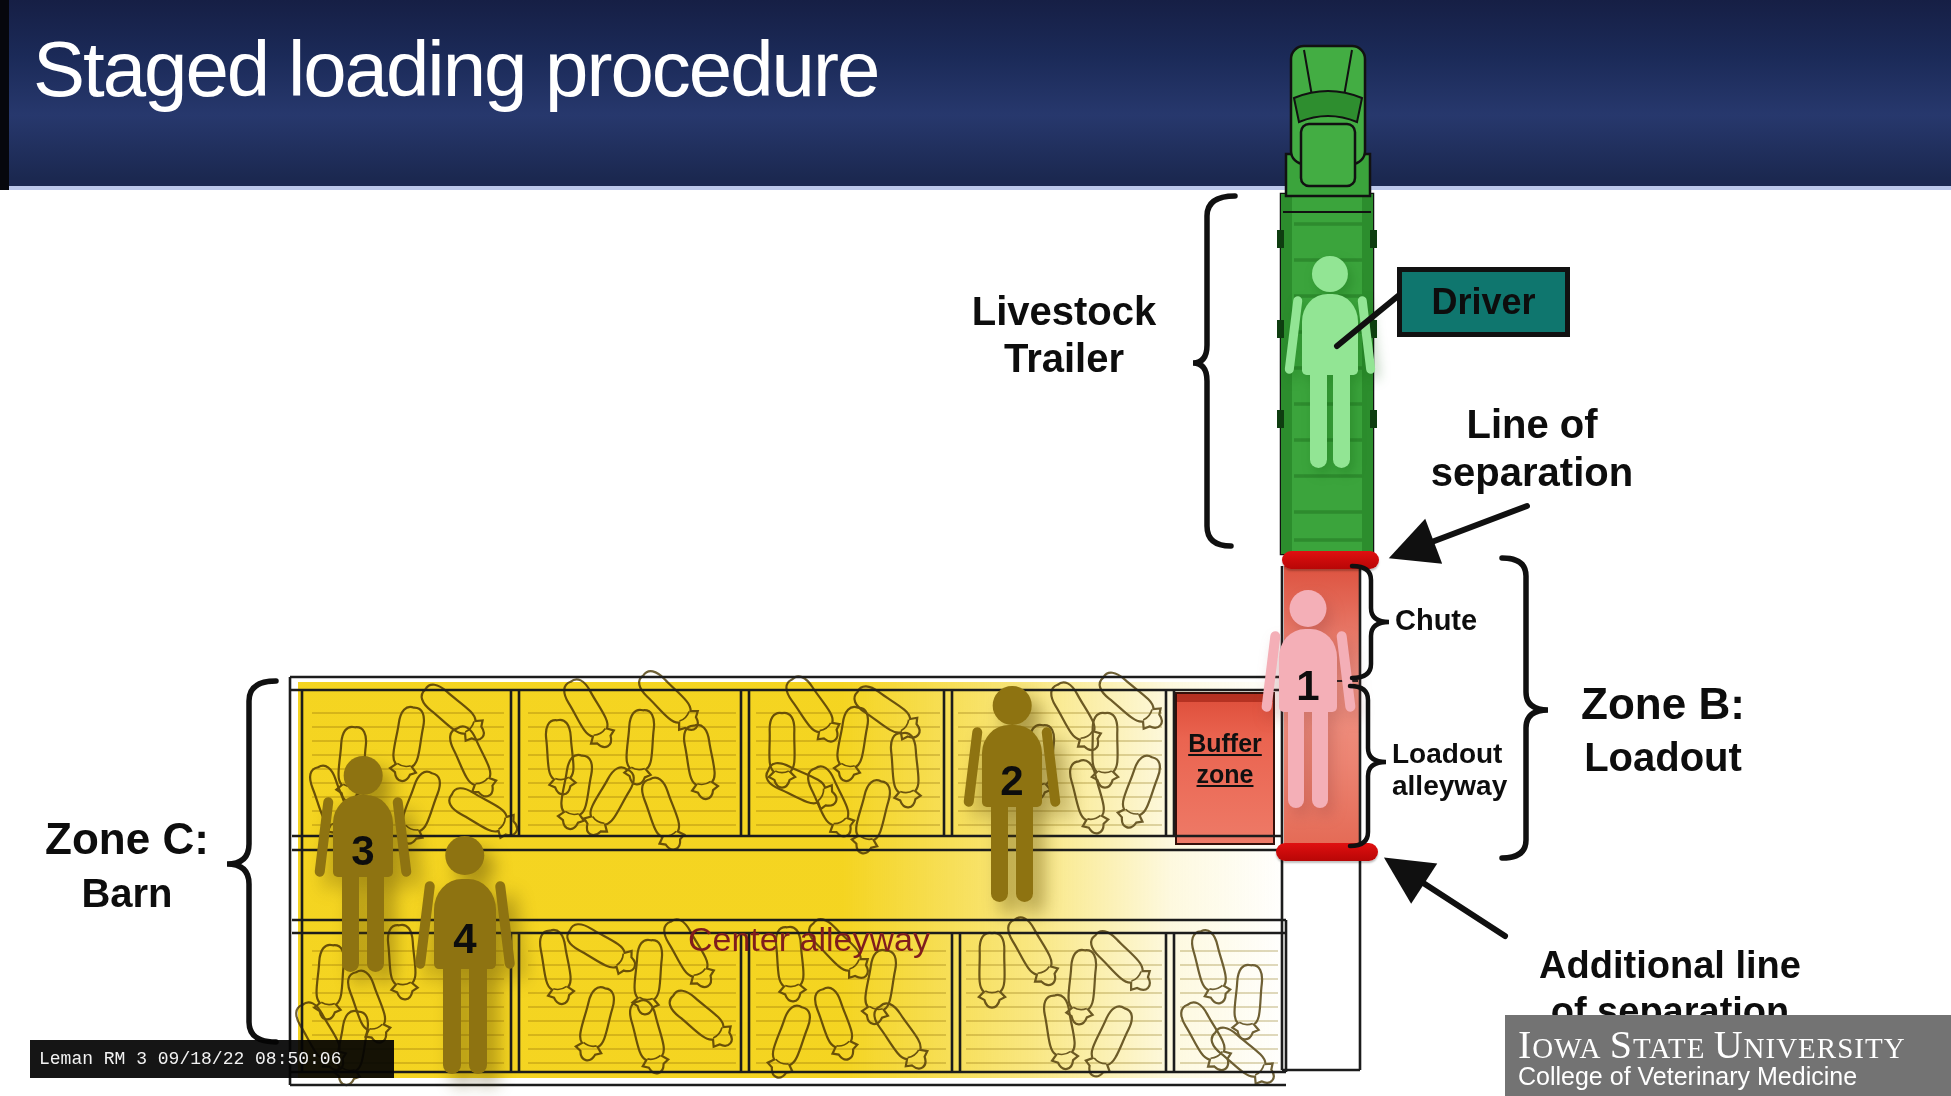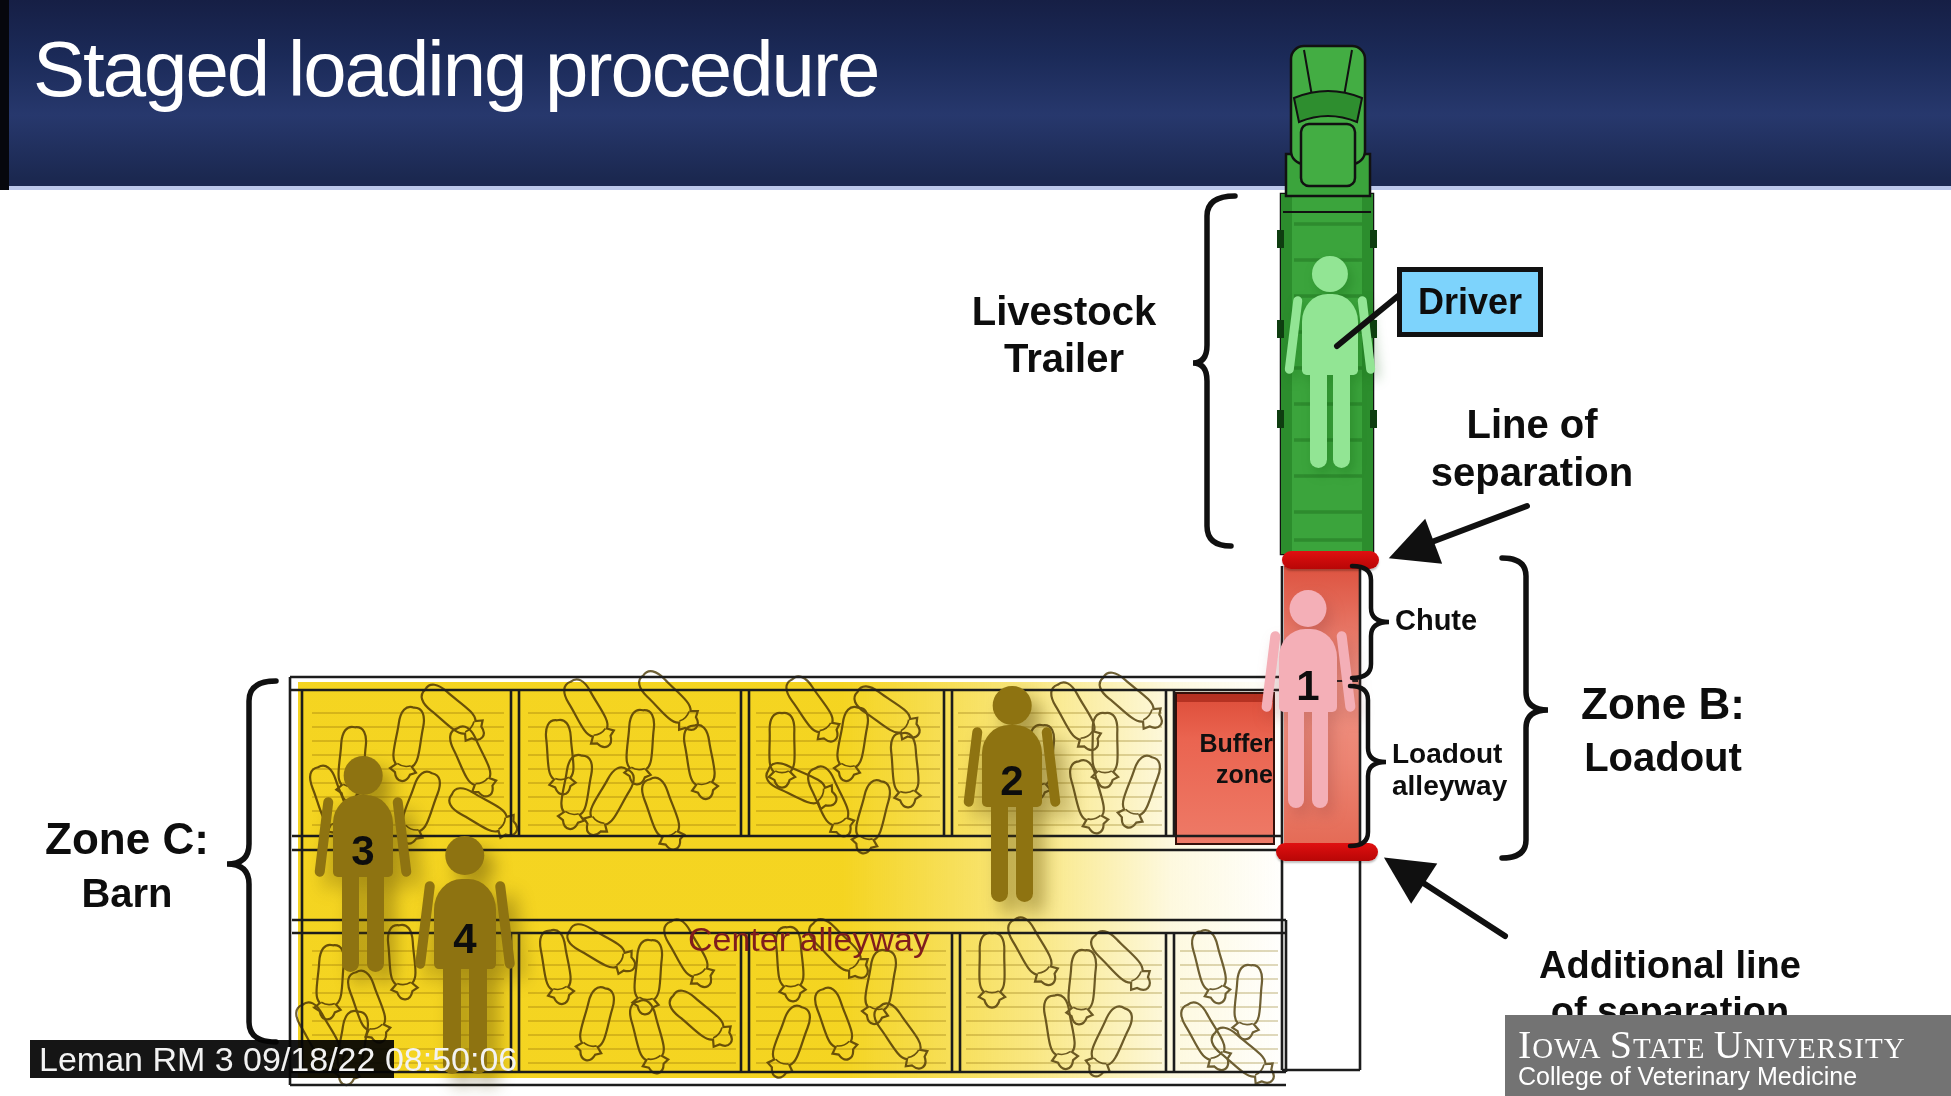--- a/index.html
+++ b/index.html
@@ -19,22 +19,22 @@
       background:linear-gradient(90deg,rgba(244,211,26,.97) 0%,rgba(244,211,26,.97) 55%,
                  rgba(244,211,26,.55) 74%,rgba(244,211,26,.14) 88%,rgba(244,211,26,0) 100%);}
   #walls-svg{z-index:30;}
   #annot-svg{z-index:50;}
   #vehicle-svg{z-index:25;}
   
   #buffer-zone{position:absolute;left:1175px;top:692px;width:100px;height:153px;z-index:20;
       background:linear-gradient(180deg,#dd4d39 0%,#ea6450 30%,#ee7a67 100%);
       border:2px solid #35100a;box-sizing:border-box;
       box-shadow:inset 0 8px 0 rgba(145,25,12,.55);}
-  #buffer-zone .txt{position:absolute;width:100%;top:34px;text-align:right;color:#101010;
-      font-weight:bold;font-size:25px;line-height:1.22;}
+  #buffer-zone .txt{position:absolute;width:100%;top:34px;text-align:center;color:#101010;
+      font-weight:bold;font-size:25px;line-height:1.22;text-decoration:underline;}
   #chute-fill{position:absolute;left:1284px;top:566px;width:75px;height:281px;z-index:20;
       background:linear-gradient(180deg,#dd5340 0%,#ef9384 42%,#ec8472 70%,#e46a55 100%);}
   .sep-bar{position:absolute;height:18px;background:linear-gradient(180deg,#e01010,#b80606);
       border-radius:9px;z-index:45;box-shadow:0 2px 2px rgba(0,0,0,.25);}
   #sep-bar-1{left:1282px;top:551px;width:97px;}
   #sep-bar-2{left:1276px;top:843px;width:102px;}
   
   .person{position:absolute;z-index:40;}
   .person .head{position:absolute;left:50%;top:0;transform:translateX(-50%);
       width:42%;aspect-ratio:1/1;border-radius:50%;background:var(--c);}
@@ -58,27 +58,27 @@
   #zone-a-label .sub{font-size:40px;}
   #zone-b-label{left:1548px;top:676px;width:230px;font-size:44px;line-height:1.28;}
   #zone-b-label .sub{font-size:40px;}
   #zone-c-label{left:22px;top:810px;width:210px;font-size:44px;line-height:1.3;}
   #zone-c-label .sub{font-size:40px;}
   #los-label{left:1402px;top:400px;width:260px;font-size:40px;line-height:1.2;}
   #alos-label{left:1500px;top:906px;width:340px;font-size:38px;line-height:1.22;margin-top:36px;}
   #chute-label{left:1395px;top:604px;font-size:29px;}
   #loadout-label{left:1392px;top:738px;width:120px;font-size:28px;line-height:1.15;}
   #center-alleyway-label{left:688px;top:920px;width:300px;font-size:34px;font-weight:normal;color:#7f1d1d;}
-  #driver-box{position:absolute;left:1397px;top:267px;width:146px;height:70px;z-index:55;
-      background:#7dd3fc;border:5px solid #111;box-sizing:border-box;text-align:center;}
+  #driver-box{position:absolute;left:1397px;top:267px;width:173px;height:70px;z-index:55;
+      background:#0f766e;border:5px solid #111;box-sizing:border-box;text-align:center;}
   #driver-box span{font-weight:bold;font-size:36px;line-height:60px;color:#0d0d0d;}
   
   #timestamp{position:absolute;left:30px;top:1040px;width:364px;height:38px;z-index:60;
-      background:rgba(3,3,3,.93);color:#f2f2f2;font-size:34px;line-height:38px;padding-left:9px;
-      box-sizing:border-box;white-space:nowrap;}
+      background:rgba(3,3,3,.93);color:#f2f2f2;font-size:18px;line-height:38px;padding-left:9px;
+      box-sizing:border-box;white-space:nowrap;font-family:Liberation Mono, monospace;}
   #isu-logo{position:absolute;left:1505px;top:1015px;width:446px;height:85px;z-index:60;background:#737373;}
   #isu-univ{position:absolute;left:13px;top:6px;width:424px;color:#fff;white-space:nowrap;
       font-family:"Liberation Serif",serif;font-size:29px;letter-spacing:1px;}
   #isu-univ .w{display:inline-block;text-transform:uppercase;}
   #isu-univ .w::first-letter{font-size:40px;}
   #isu-college{position:absolute;left:13px;top:47px;color:#fff;font-weight:normal;font-size:25px;white-space:nowrap;}
 </style>
 </head>
 <body>
 

